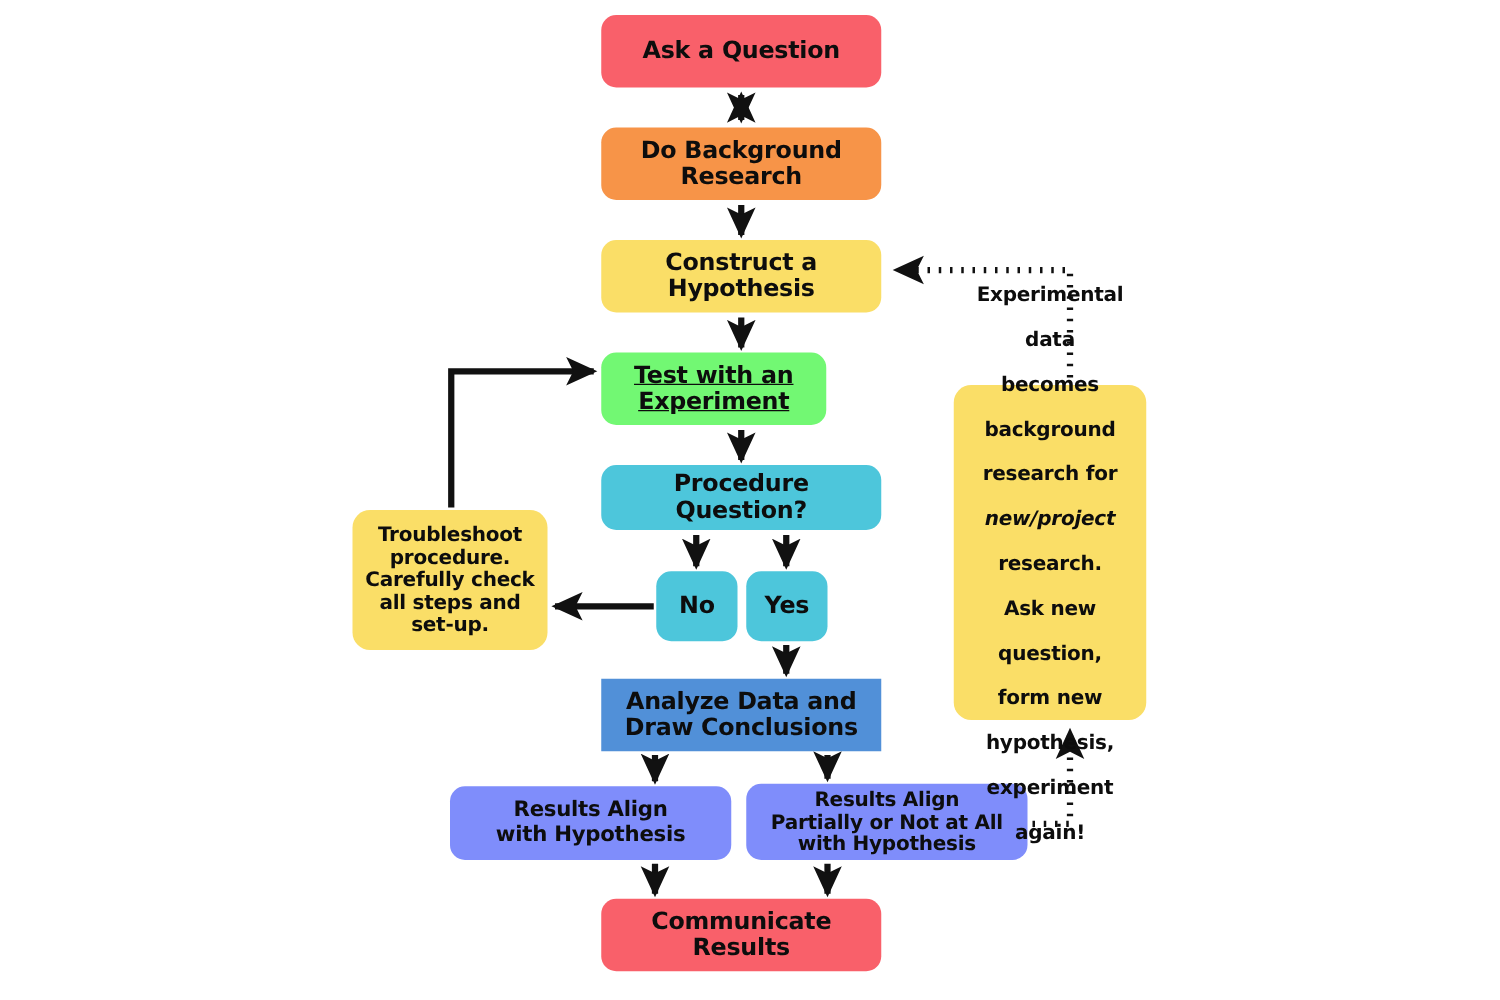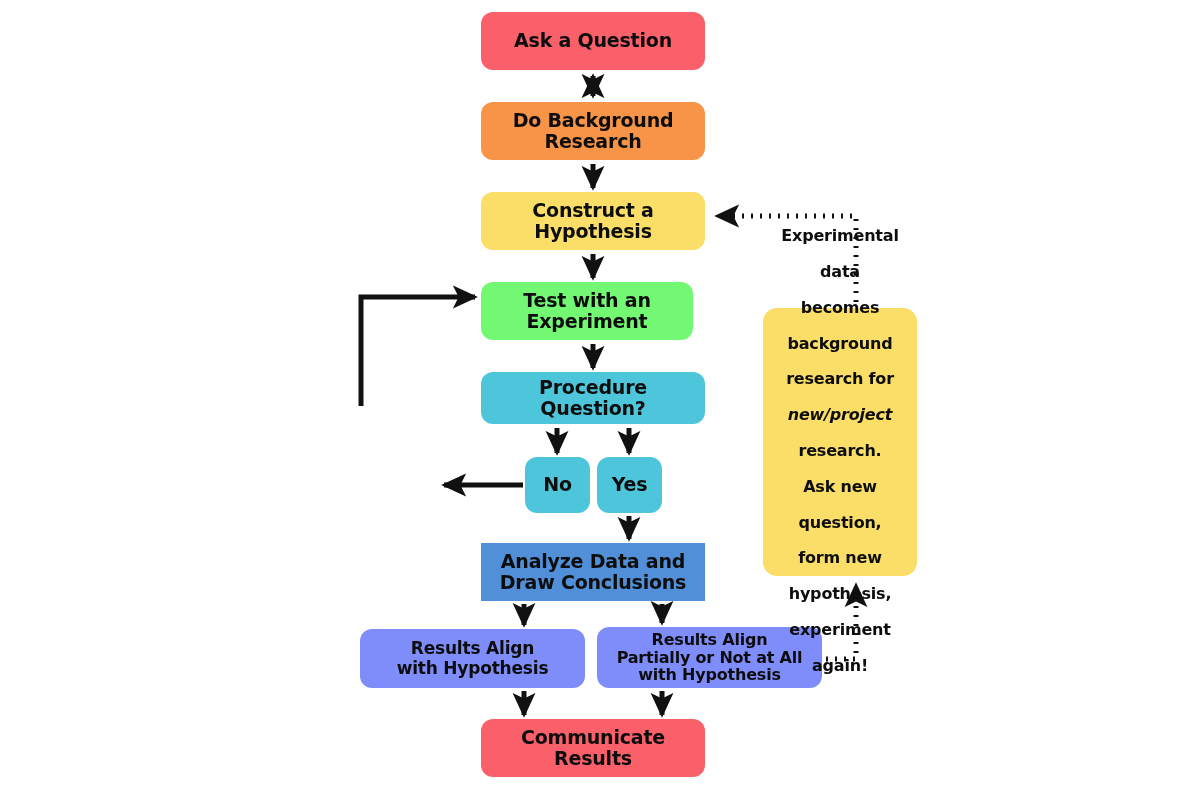--- a/index.html
+++ b/index.html
@@ -34,21 +34,21 @@
     font-weight: bold;
     line-height: 1.12;
     box-sizing: border-box;
     padding: 2px 6px;
     letter-spacing: -0.2px;
     white-space: pre-line;
   }
   .n-ask        { left: 481px; top: 12px;  width: 224px; height: 58px;  border-radius: 12px; font-size: 19px; }
   .n-bg         { left: 481px; top: 102px; width: 224px; height: 58px;  border-radius: 12px; font-size: 19px; }
   .n-hyp        { left: 481px; top: 192px; width: 224px; height: 58px;  border-radius: 12px; font-size: 19px; }
-  .n-test       { left: 481px; top: 282px; width: 212px; height: 58px;  border-radius: 12px; font-size: 19px; }
+  .n-test       { left: 481px; top: 282px; width: 180px; height: 58px;  border-radius: 12px; font-size: 19px; text-decoration: underline; }
   .n-proc       { left: 481px; top: 372px; width: 224px; height: 52px;  border-radius: 12px; font-size: 19px; }
   .n-no         { left: 525px; top: 457px; width: 65px;  height: 56px;  border-radius: 12px; font-size: 19px; }
   .n-yes        { left: 597px; top: 457px; width: 65px;  height: 56px;  border-radius: 12px; font-size: 19px; }
   .n-analyze    { left: 481px; top: 543px; width: 224px; height: 58px;  border-radius: 0; font-size: 19px; }
   .n-align      { left: 360px; top: 629px; width: 225px; height: 59px;  border-radius: 12px; font-size: 17px; }
   .n-partial    { left: 597px; top: 627px; width: 225px; height: 61px;  border-radius: 12px; font-size: 16px; }
   .n-comm       { left: 481px; top: 719px; width: 224px; height: 58px;  border-radius: 12px; font-size: 19px; }
   .n-trouble    { left: 282px; top: 408px; width: 156px; height: 112px; border-radius: 14px; font-size: 16px; }
   .n-expdata    { left: 763px; top: 308px; width: 154px; height: 268px; border-radius: 14px; font-size: 16px; }
   .n-expdata .inner { display: block; }
@@ -123,20 +123,25 @@
   <div class="node n-align" style="background:#7F8DFB">Results Align
 with Hypothesis</div>
 
   <div class="node n-partial" style="background:#7F8DFB">Results Align
 Partially or Not at All
 with Hypothesis</div>
 
   <div class="node n-comm" style="background:#F9606A">Communicate
 Results</div>
 
+  <div class="node n-trouble" style="background:#FADE67">Troubleshoot
+procedure.
+Carefully check
+all steps and
+set-up.</div>
 
   <div class="node n-expdata" style="background:#FADE67">
     <div class="inner">
       <span>Experimental</span><br>
       <span>data</span><br>
       <span>becomes</span><br>
       <span>background</span><br>
       <span>research for</span><br>
       <em>new/project</em><br>
       <span>research.</span><br>

